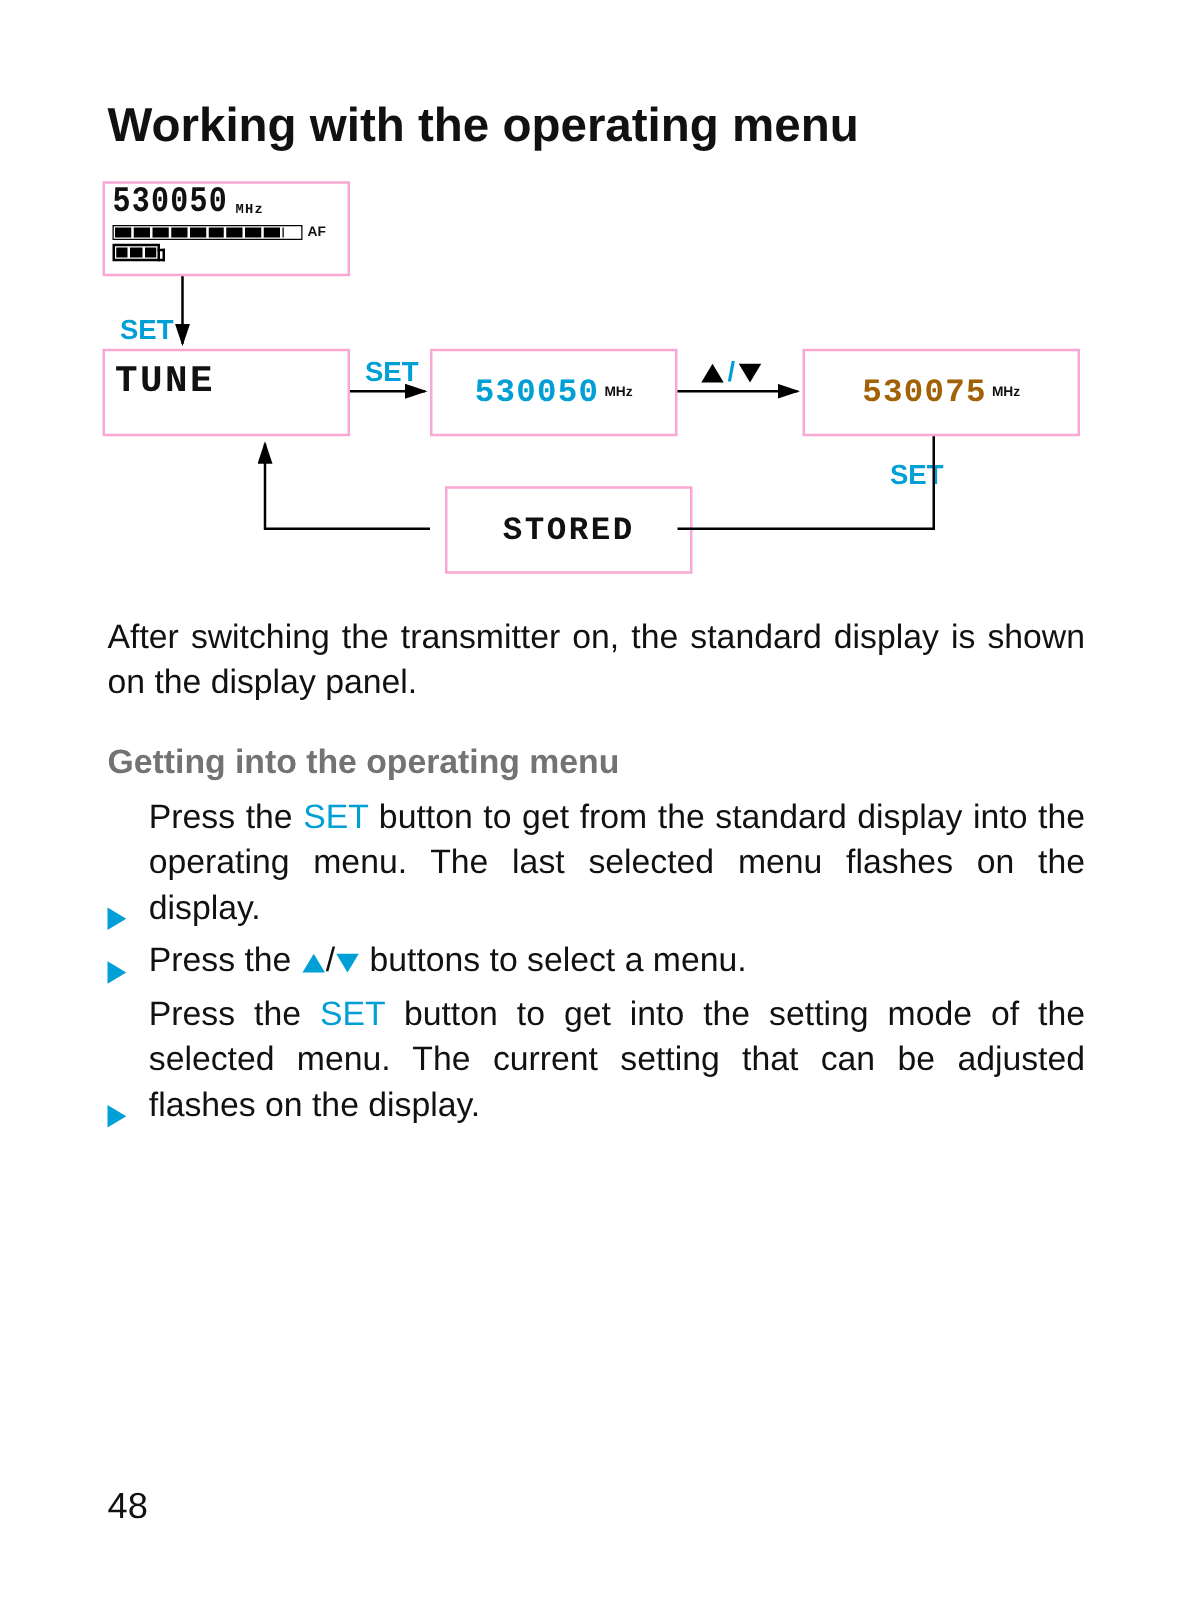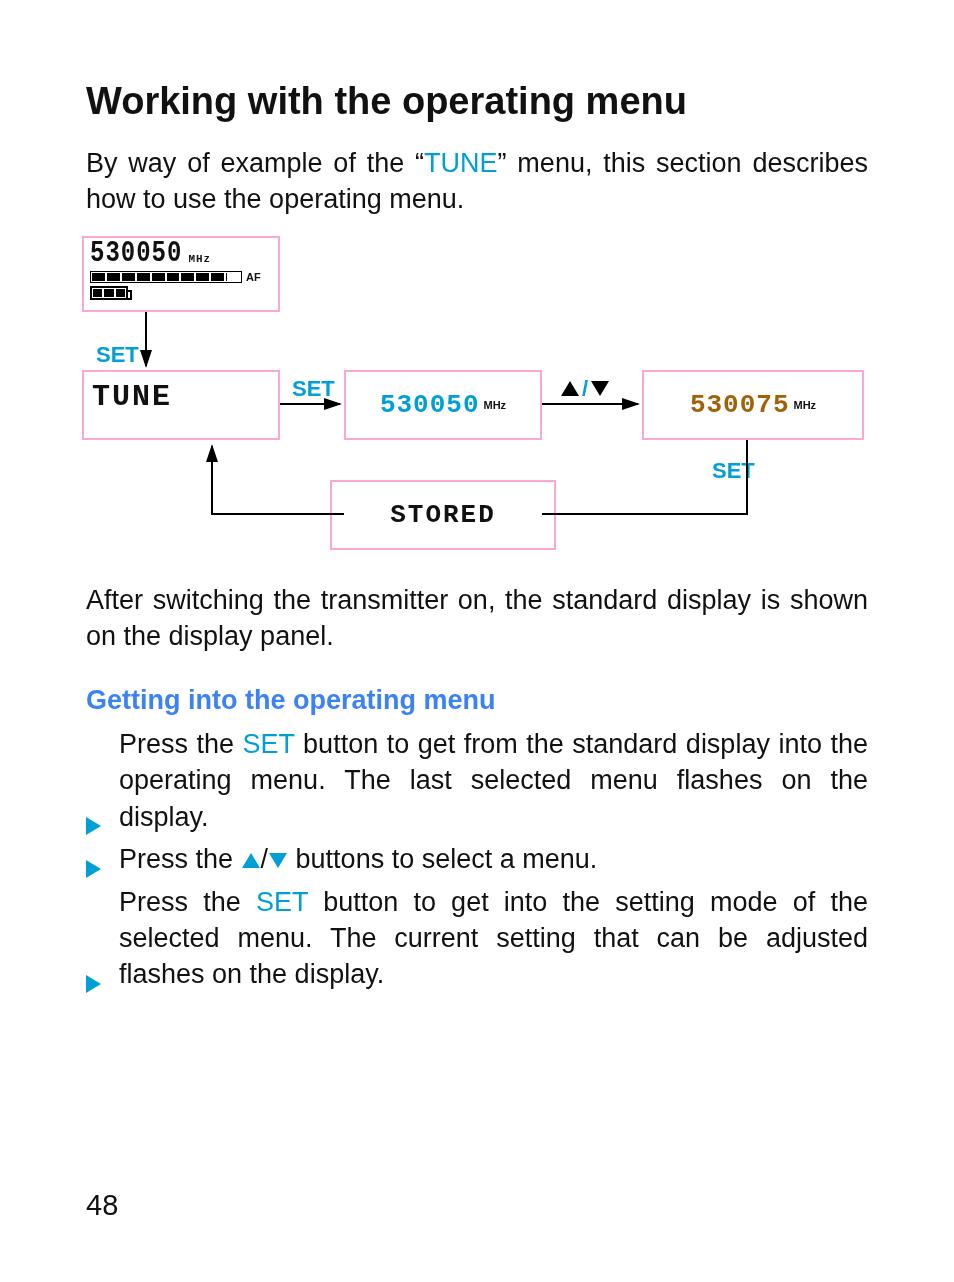--- a/index.html
+++ b/index.html
@@ -26,21 +26,21 @@
     font-size: 27px;
     line-height: 1.35;
     margin: 0 0 18px 0;
     text-align: justify;
   }
   .para.first {
     text-align: justify;
   }
   .accent { color: #009fd6; }
   .subhead {
-    color: #3b82f6;
+    color: #737373;
     font-size: 27px;
     font-weight: 600;
     margin: 30px 0 10px 0;
   }
   .step {
     display: flex;
     align-items: flex-end;
     font-size: 27px;
     line-height: 1.35;
     text-align: justify;
@@ -190,22 +190,22 @@
   }
   .lcd-fb .val {
     font-family: "Courier New", monospace;
     font-size: 26px;
     font-weight: bold;
     letter-spacing: 1px;
     color: #a16207;
   }
   .lcd-fb .unit { font-size: 11px; font-weight: bold; }
   .lcd-stored {
-    left: 248px; top: 244px;
-    width: 226px; height: 70px;
+    left: 274px; top: 244px;
+    width: 198px; height: 70px;
     display: flex;
     align-items: center;
     justify-content: center;
   }
   .lcd-stored .txt {
     font-family: "Courier New", monospace;
     font-size: 26px;
     font-weight: bold;
     letter-spacing: 2px;
   }
@@ -228,23 +228,20 @@
     pointer-events: none;
   }
 </style>
 </head>
 <body>
 
 <div class="page">
 
   <h1>Working with the operating menu</h1>
 
-  <p class="para first">
-    <span>By way of example of the “</span><span class="accent">TUNE</span><span>” menu, this section describes how to use the operating menu.</span>
-  </p>
 
   <div class="diagram">
 
     <div class="lcdbox lcd-top">
       <div class="bigfreq">
         <span class="val">530050</span>
         <span class="smalllabel">MHz</span>
       </div>
       <div class="afrow">
         <div class="seg-bar">

